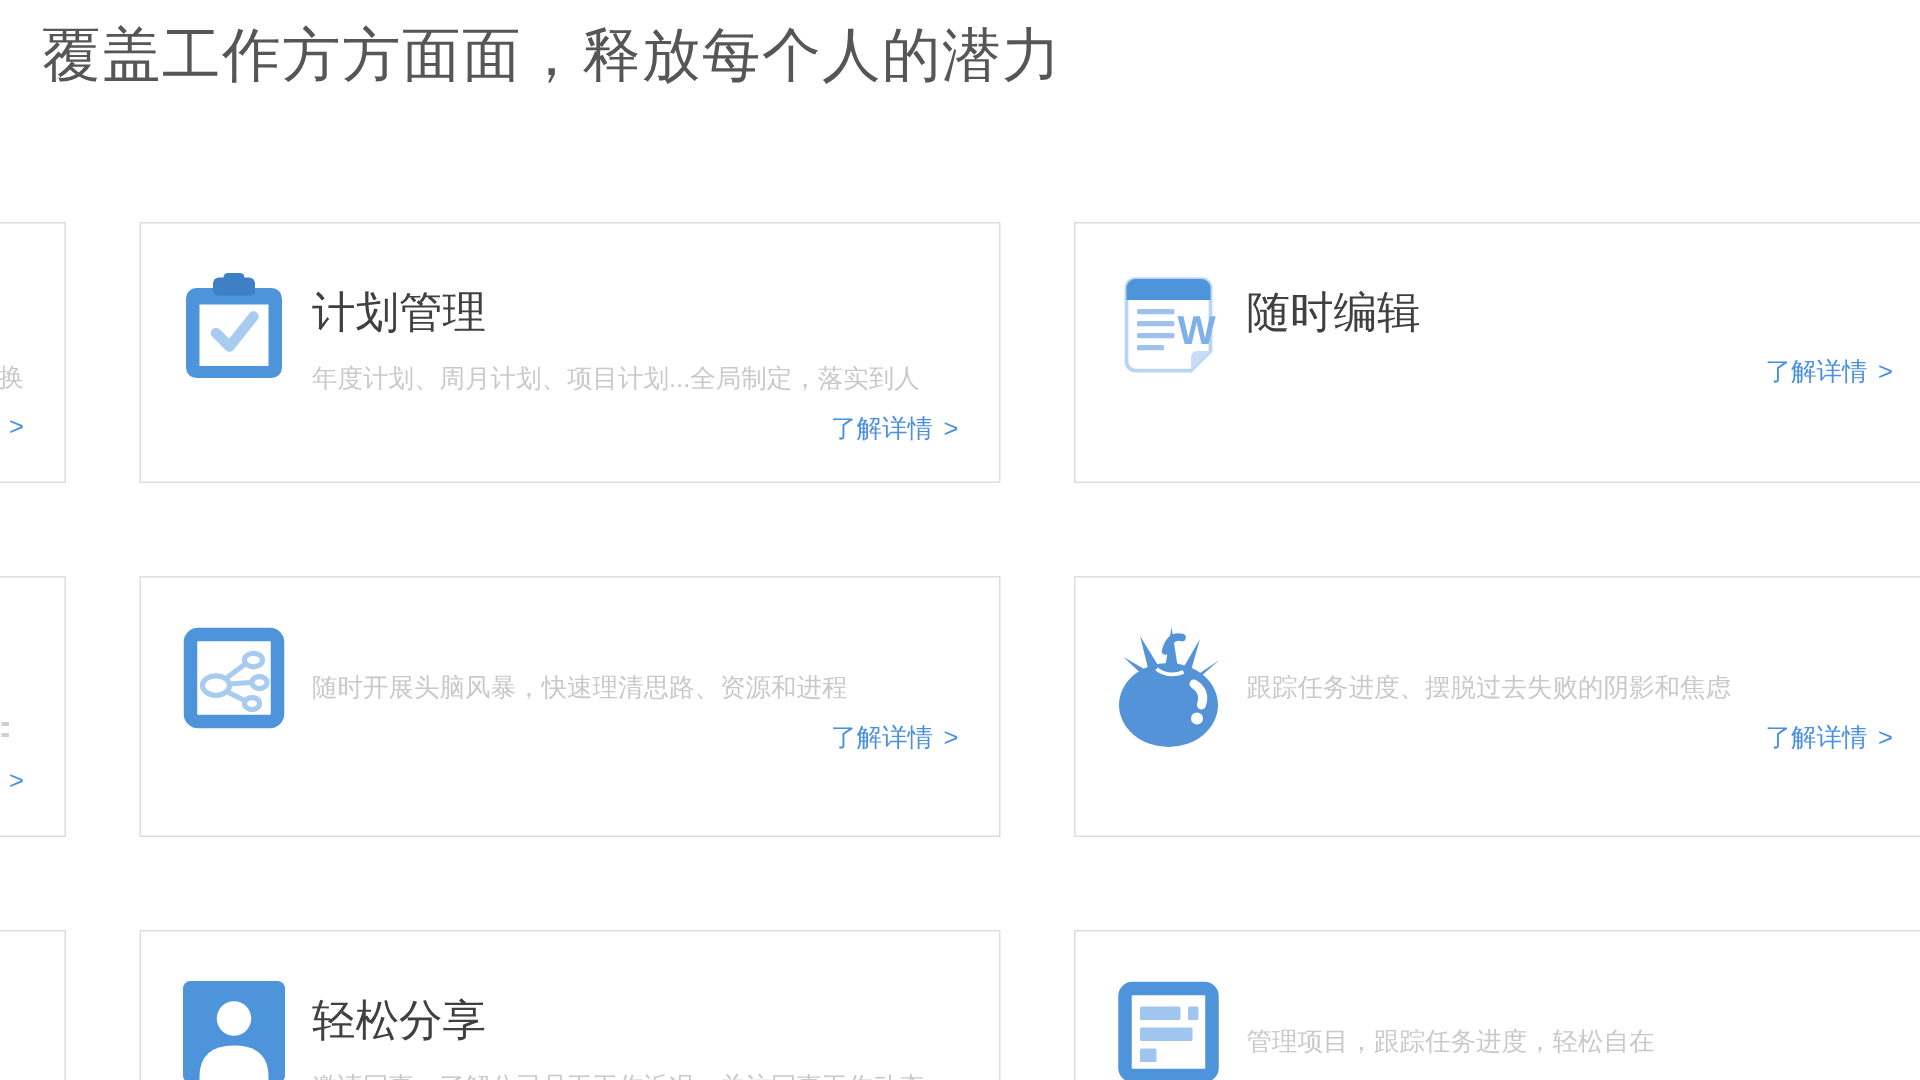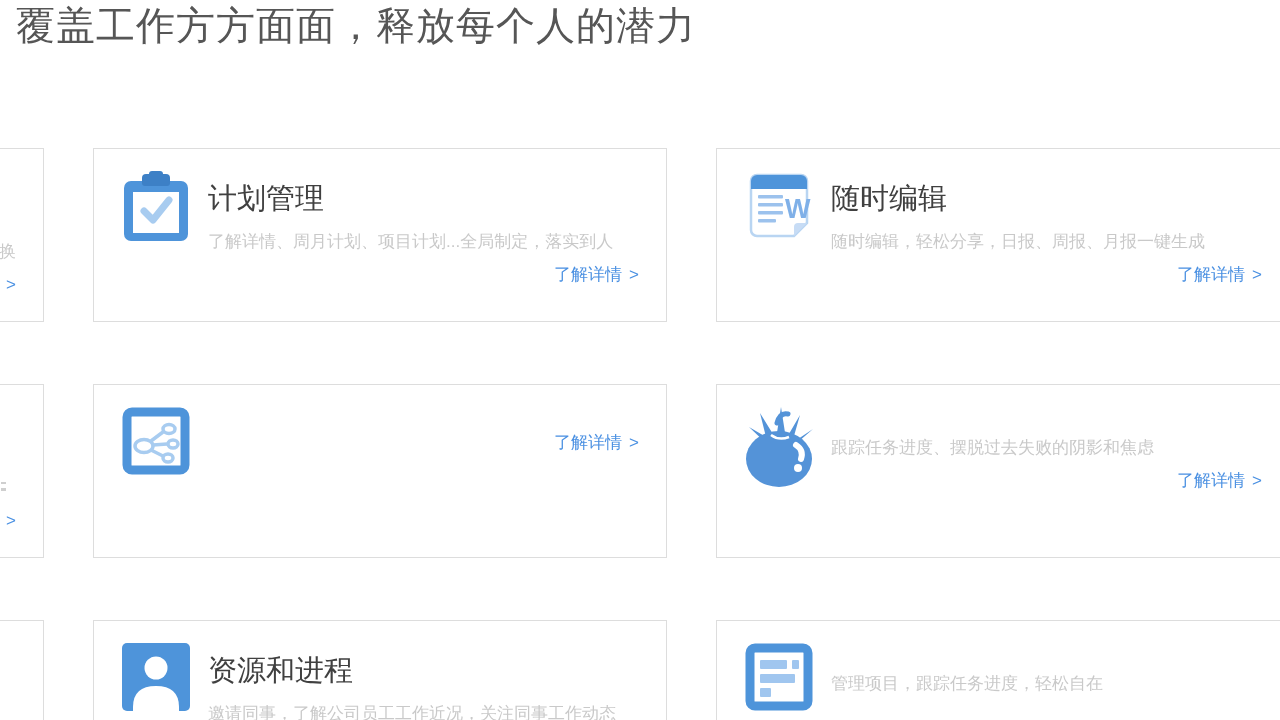--- a/index.html
+++ b/index.html
@@ -4,33 +4,33 @@
 <style>
   html, body { margin: 0; padding: 0; }
   body {
     width: 1280px; height: 720px; overflow: hidden; position: relative;
     background: #ffffff;
     font-family: "Liberation Sans", sans-serif;
   }
   .page-title {
     position: absolute; left: 16px; top: 2px;
     font-size: 39px; font-weight: 400; color: #565656;
-    letter-spacing: 1px; margin: 0; line-height: 48px;
+    letter-spacing: 1px; margin: 12px; line-height: 48px;
   }
   .grid {
     position: absolute; left: -530px; top: 148px;
     display: grid;
     grid-template-columns: repeat(3, 574px);
     grid-auto-rows: 174px;
     column-gap: 49px; row-gap: 62px;
   }
   .card {
     box-sizing: border-box; background: #fff;
     border: 1px solid #ddd;
-    display: flex; padding: 22px 27px 0 28px;
+    display: flex; padding: 33px 27px 0 28px;
     position: relative;
   }
   .icon-wrap { width: 68px; flex: none; overflow: visible; }
   .content {
     flex: 1; min-width: 0; margin-left: 18px; padding-top: 12px;
     display: flex; flex-direction: column; box-sizing: border-box;
   }
   .card-title {
     margin: 0; font-size: 29px; line-height: 30px;
     font-weight: 400; color: #404040; white-space: nowrap;
@@ -73,21 +73,21 @@
         <rect x="27" y="0" width="14" height="9" rx="3" fill="#3d80c6"></rect>
         <rect x="20" y="3" width="28" height="13" rx="4" fill="#3d80c6"></rect>
         <rect x="2" y="10" width="64" height="60" rx="7" fill="#4e94da"></rect>
         <rect x="20" y="6" width="28" height="9" rx="3" fill="#3d80c6"></rect>
         <rect x="11" y="21" width="46" height="41" fill="#ffffff"></rect>
         <path d="M22 40 L31 49 L47 29" fill="none" stroke="#a8ccf0" stroke-width="7" stroke-linecap="round" stroke-linejoin="round"></path>
       </svg>
     </div>
     <div class="content">
       <h3 class="card-title">计划管理</h3>
-      <p class="card-desc">了解详情、周月计划、项目计划...全局制定，落实到人</p>
+      <p class="card-desc">年度计划、周月计划、项目计划...全局制定，落实到人</p>
       <a class="card-link"><span>了解详情</span><span class="arrow">&gt;</span></a>
     </div>
   </div>
 
   <div class="card">
     <div class="icon-wrap">
       <svg width="68" height="70" viewBox="0 0 68 70" aria-hidden="true">
         <path d="M6 10 a6 6 0 0 1 6 -6 h44 a6 6 0 0 1 6 6 v42 l-13 13 h-37 a6 6 0 0 1 -6 -6 z" fill="#ffffff" stroke="#b9d5f2" stroke-width="2.5"></path>
         <path d="M6 10 a6 6 0 0 1 6 -6 h44 a6 6 0 0 1 6 6 v8 h-56 z" fill="#4e94da"></path>
         <path d="M62 52 l-13 13 v-9 a4 4 0 0 1 4 -4 z" fill="#c7dcf5"></path>
@@ -95,21 +95,20 @@
           <rect x="13" y="24" width="25" height="3.5" rx="1"></rect>
           <rect x="13" y="32" width="25" height="3.5" rx="1"></rect>
           <rect x="13" y="40" width="25" height="3.5" rx="1"></rect>
           <rect x="13" y="48" width="18" height="3.5" rx="1"></rect>
         </g>
         <text x="40" y="47" font-size="27" font-weight="bold" fill="#7fb0e8" font-family="Liberation Sans, sans-serif">W</text>
       </svg>
     </div>
     <div class="content">
       <h3 class="card-title">随时编辑</h3>
-      <p class="card-desc">随时编辑，轻松分享，日报、周报、月报一键生成</p>
       <a class="card-link"><span>了解详情</span><span class="arrow">&gt;</span></a>
     </div>
   </div>
 
   <div class="card partial">
     <div class="sliver"></div>
     <a class="card-link"><span class="arrow">&gt;</span></a>
   </div>
 
   <div class="card">
@@ -121,20 +120,21 @@
           <ellipse cx="47" cy="22" rx="6" ry="4.5"></ellipse>
           <ellipse cx="51" cy="37" rx="5" ry="4"></ellipse>
           <ellipse cx="46" cy="51" rx="5" ry="4"></ellipse>
           <path d="M29 34 L41 25"></path>
           <path d="M31 38 L45 37"></path>
           <path d="M29 43 L41 49"></path>
         </g>
       </svg>
     </div>
     <div class="content">
+      <p class="card-desc">随时开展头脑风暴，快速理清思路、资源和进程</p>
       <a class="card-link"><span>了解详情</span><span class="arrow">&gt;</span></a>
     </div>
   </div>
 
   <div class="card">
     <div class="icon-wrap">
       <svg width="78" height="88" viewBox="0 0 78 88" style="margin-left:-4px;margin-top:-4px;" aria-hidden="true">
         <path d="M39 42 L8 24 L27 42 L19 10 L35 36 L40 4 L45 36 L59 12 L51 40 L72 26 L49 46 Z" fill="#5493d8"></path>
         <path d="M36 20 q3 -11 11 -9" stroke="#5493d8" stroke-width="5" fill="none" stroke-linecap="round"></path>
         <ellipse cx="38" cy="56" rx="33" ry="28" fill="#5493d8"></ellipse>
@@ -153,21 +153,21 @@
 
   <div class="card">
     <div class="icon-wrap">
       <svg width="68" height="68" viewBox="0 0 68 68" aria-hidden="true">
         <rect width="68" height="68" rx="5" fill="#4e94da"></rect>
         <circle cx="34" cy="25" r="11.5" fill="#ffffff"></circle>
         <path d="M11 64 q0 -21 23 -21 q23 0 23 21 v4 h-46 z" fill="#ffffff"></path>
       </svg>
     </div>
     <div class="content">
-      <h3 class="card-title">资源和进程</h3>
+      <h3 class="card-title">轻松分享</h3>
       <p class="card-desc">邀请同事，了解公司员工工作近况，关注同事工作动态</p>
 
     </div>
   </div>
 
   <div class="card">
     <div class="icon-wrap">
       <svg width="68" height="68" viewBox="0 0 68 68" aria-hidden="true">
         <rect x="5" y="5" width="58" height="58" rx="5" fill="#ffffff" stroke="#4e94da" stroke-width="9"></rect>
         <g fill="#a0c6ef">

